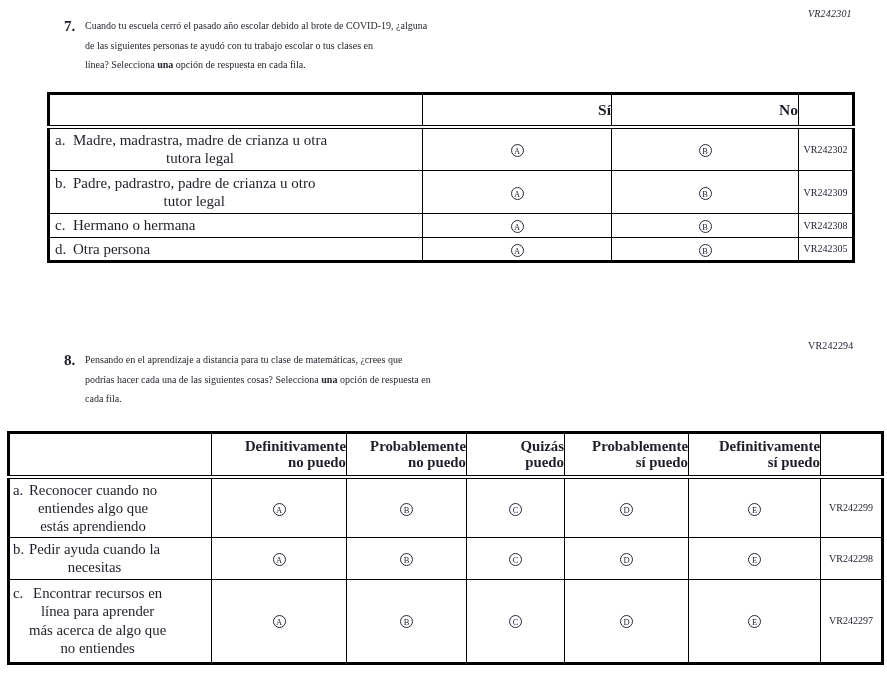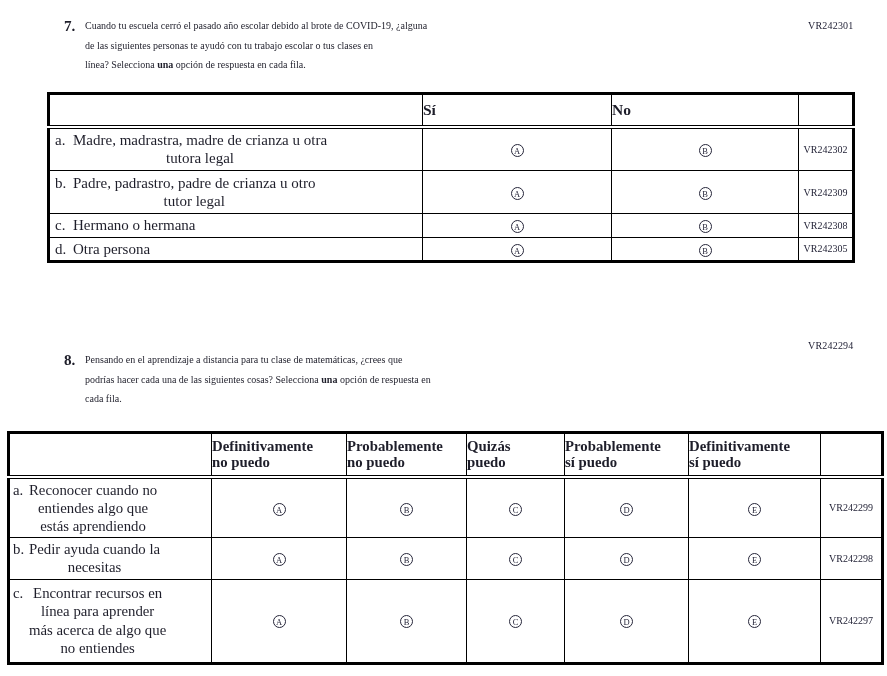--- a/index.html
+++ b/index.html
@@ -14,21 +14,21 @@
   .qnum { font-weight:bold; width:21px; flex:none; font-size:15.2px; line-height:19.5px; }
   .qtext { font-size:10px; line-height:19.5px; white-space:pre-line; }
   .qtext b { font-weight:bold; }
 
   
   .vr { position:absolute; font-size:10px; color:#242438; letter-spacing:0.2px; }
 
   
   table { border-collapse:collapse; table-layout:fixed; position:absolute; background:#fff; border:3px solid #000; }
   td, th { border:1.6px solid #000; padding:0; vertical-align:middle; overflow:hidden; }
-  thead th { border-bottom:4px double #000; font-weight:bold; text-align:left; }
+  thead th { border-bottom:4px double #000; font-weight:bold; text-align:right; }
 
   .t1 { left:47px; top:92px; width:805px; }
   .t1 thead th { height:33px; font-size:15.5px; }
   .t1 .r-a td { height:44px; }
   .t1 .r-b td { height:43px; }
   .t1 .r-c td { height:23px; }
   .t1 .r-d td { height:22px; }
   .t1 .rowlab { font-size:15px; line-height:18.5px; }
 
   .t2 { left:7px; top:431px; width:874px; }
@@ -48,21 +48,21 @@
   .opt {
     display:inline-block; width:13px; height:13px; border:1.2px solid #26263a; border-radius:50%;
     font-size:8.5px; line-height:12px; text-align:center; color:#26263a; font-weight:normal;
     vertical-align:middle;
   }
   .code-cell { font-size:10px; text-align:center; color:#242438; }
 </style>
 </head>
 <body>
 
-<div class="vr" style="left:808px; top:20px;">VR242301</div>
+<div class="vr" style="left:808px; top:8px;font-style:italic;">VR242301</div>
 <div class="q" style="left:64px; top:16px;">
   <div class="qnum">7.</div>
   <div class="qtext"><span>Cuando tu escuela cerró el pasado año escolar debido al brote de COVID-19, ¿alguna
 de las siguientes personas te ayudó con tu trabajo escolar o tus clases en
 línea? Selecciona </span><b>una</b><span> opción de respuesta en cada fila.</span></div>
 </div>
 
 <table class="t1">
   <colgroup>
       <col style="width:374px">

